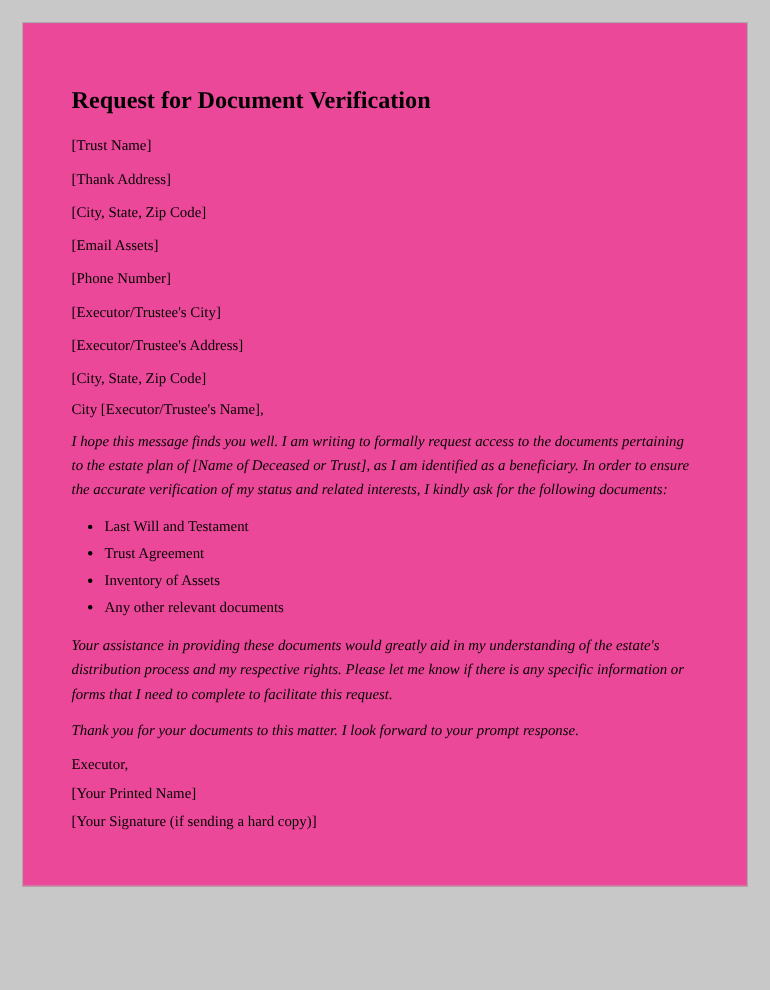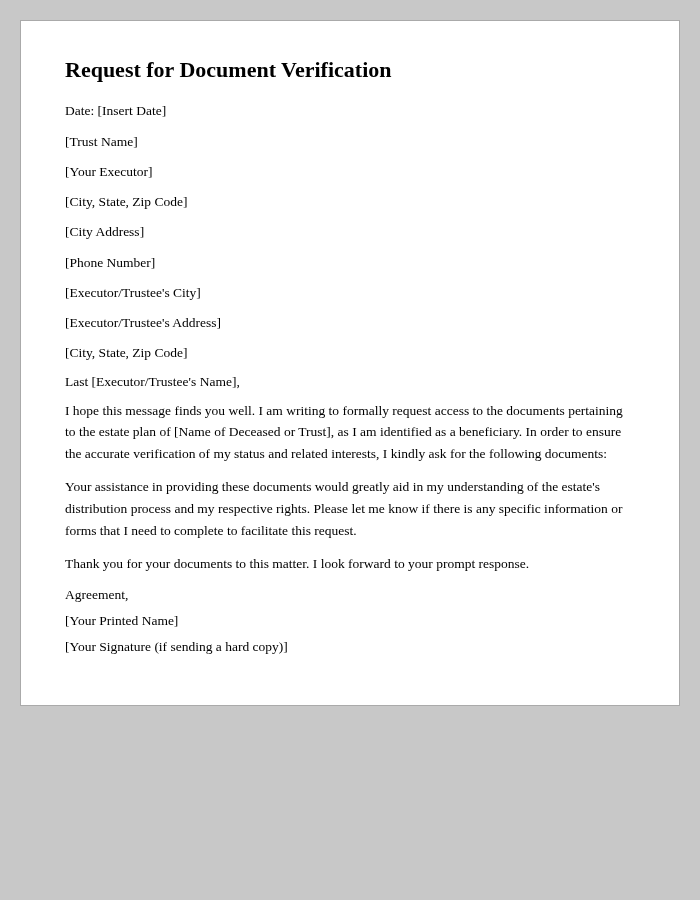--- a/index.html
+++ b/index.html
@@ -13,24 +13,24 @@
       display: flex;
       justify-content: center;
       align-items: flex-start;
       min-height: 900px;
       width: 700px;
       font-family: Georgia, 'Times New Roman', serif;
     }
 
     .page-wrapper {
       width: 660px;
-      background: #ffffff;
+      background: #ec4899;
       border: 1px solid #aaaaaa;
       margin: 20px auto;
-      padding: 36px 44px 40px 44px;
+      padding: 57px 44px 40px 44px;
     }
 
     .doc-title {
       font-size: 22px;
       font-weight: bold;
       margin-bottom: 18px;
       line-height: 1.2;
       color: #000;
     }
 
@@ -46,20 +46,21 @@
       color: #000;
       margin-top: 4px;
       margin-bottom: 10px;
     }
 
     .body-paragraph {
       font-size: 13.5px;
       color: #000;
       margin-bottom: 12px;
       line-height: 1.6;
+      font-style: italic;
     }
 
     .doc-list {
       margin: 4px 0 12px 30px;
       font-size: 13.5px;
       color: #000;
       line-height: 1.8;
     }
 
     .doc-list li {
@@ -73,37 +74,42 @@
     }
   </style>
 </head>
 <body>
 
 <div class="page-wrapper">
 
   <div class="doc-title">Request for Document Verification</div>
 
   <div>
-    <div class="field-line">Date: [Insert Date]</div>
     <div class="field-line">[Trust Name]</div>
-    <div class="field-line">[Your Executor]</div>
+    <div class="field-line">[Thank Address]</div>
     <div class="field-line">[City, State, Zip Code]</div>
-    <div class="field-line">[City Address]</div>
+    <div class="field-line">[Email Assets]</div>
     <div class="field-line">[Phone Number]</div>
     <div class="field-line">[Executor/Trustee's City]</div>
     <div class="field-line">[Executor/Trustee's Address]</div>
     <div class="field-line">[City, State, Zip Code]</div>
   </div>
 
-  <div class="salutation">Last [Executor/Trustee's Name],</div>
+  <div class="salutation">City [Executor/Trustee's Name],</div>
 
   <p class="body-paragraph">I hope this message finds you well. I am writing to formally request access to the documents pertaining to the estate plan of [Name of Deceased or Trust], as I am identified as a beneficiary. In order to ensure the accurate verification of my status and related interests, I kindly ask for the following documents:</p>
 
+  <ul class="doc-list">
+    <li>Last Will and Testament</li>
+    <li>Trust Agreement</li>
+    <li>Inventory of Assets</li>
+    <li>Any other relevant documents</li>
+  </ul>
 
   <p class="body-paragraph">Your assistance in providing these documents would greatly aid in my understanding of the estate's distribution process and my respective rights. Please let me know if there is any specific information or forms that I need to complete to facilitate this request.</p>
 
   <p class="body-paragraph">Thank you for your documents to this matter. I look forward to your prompt response.</p>
 
-  <div class="closing-line">Agreement,</div>
+  <div class="closing-line">Executor,</div>
   <div class="closing-line">[Your Printed Name]</div>
   <div class="closing-line">[Your Signature (if sending a hard copy)]</div>
 
 </div>
 
 </body></html>

